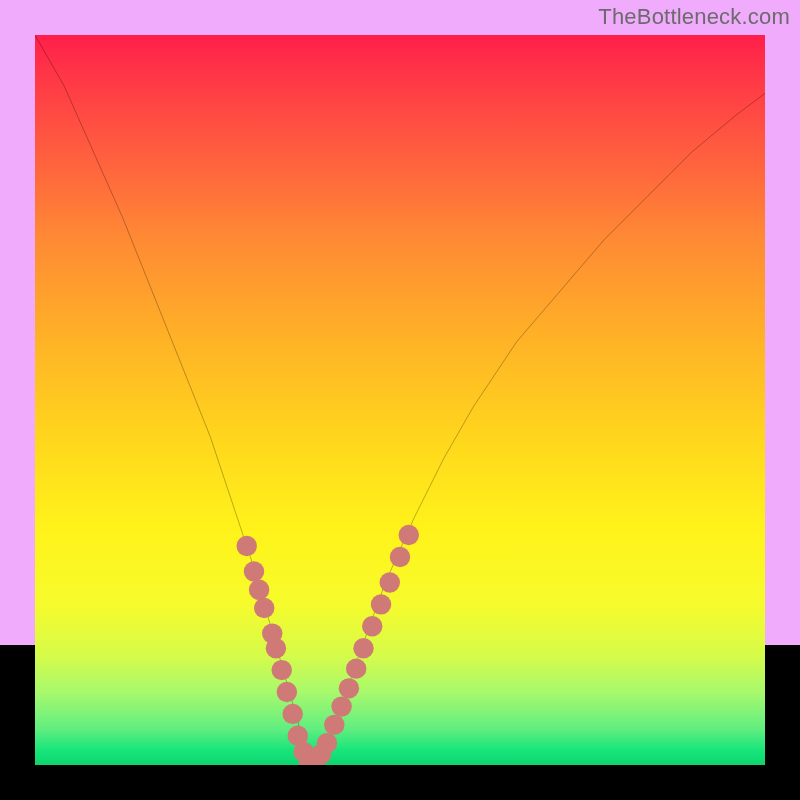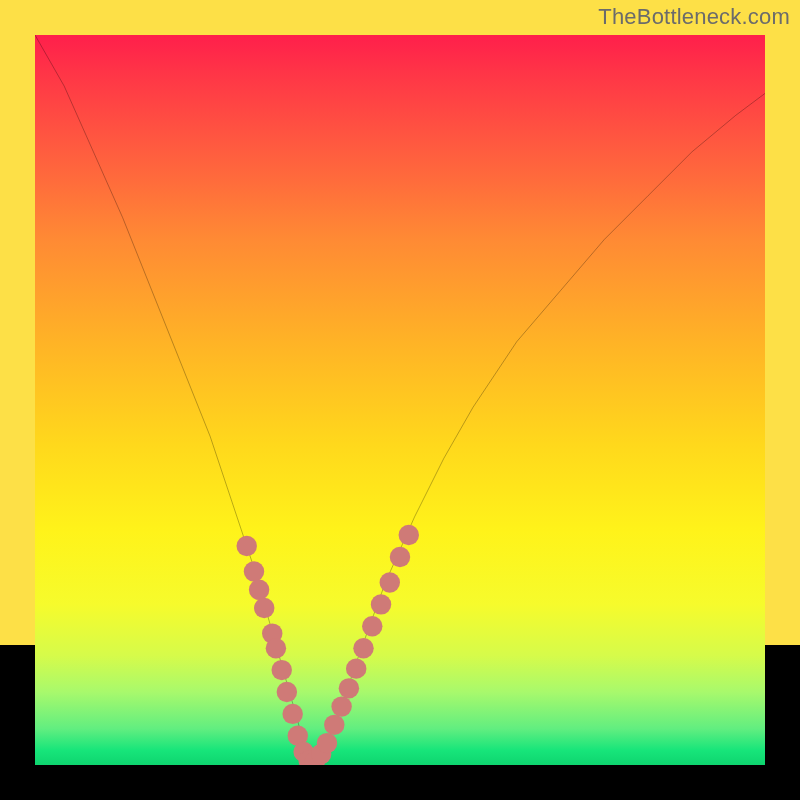--- a/index.html
+++ b/index.html
@@ -1,21 +1,21 @@
 <!DOCTYPE html>
 <html><head>
 <meta charset="utf-8">
 <style>
   * { margin: 0; padding: 0; box-sizing: border-box; }
   html, body { width: 800px; height: 800px; overflow: hidden; background: #000; }
   .frame {
     position: relative;
     width: 800px;
     height: 645px;
-    background: #fde047;
+    background: #f0abfc;
   }
   .watermark {
     position: absolute;
     top: 4px;
     right: 10px;
     color: #6b6b6b;
     font-family: Arial, Helvetica, sans-serif;
     font-size: 22px;
     font-weight: 500;
     letter-spacing: 0.2px;

